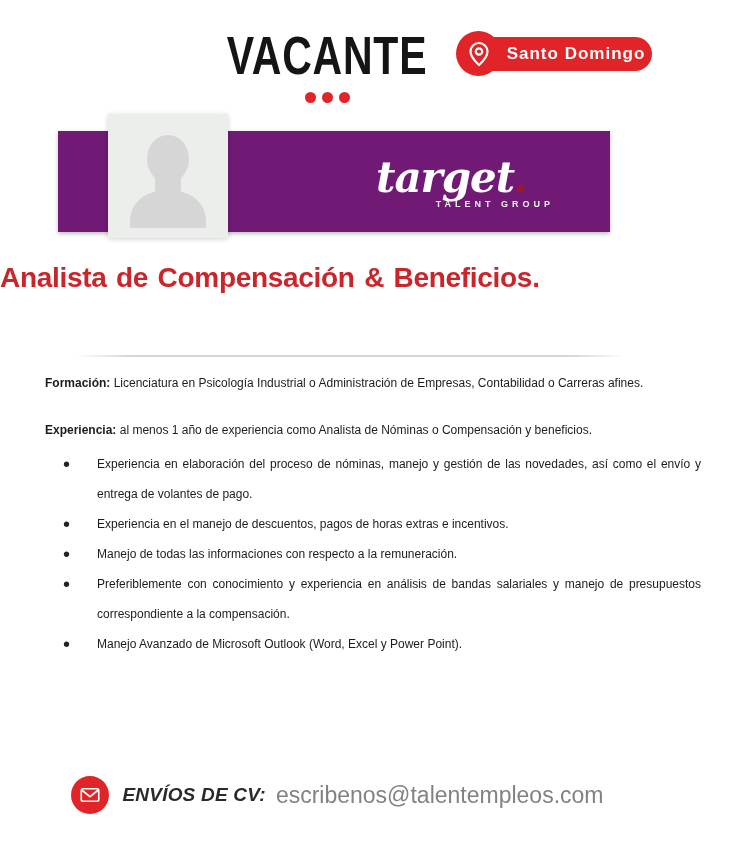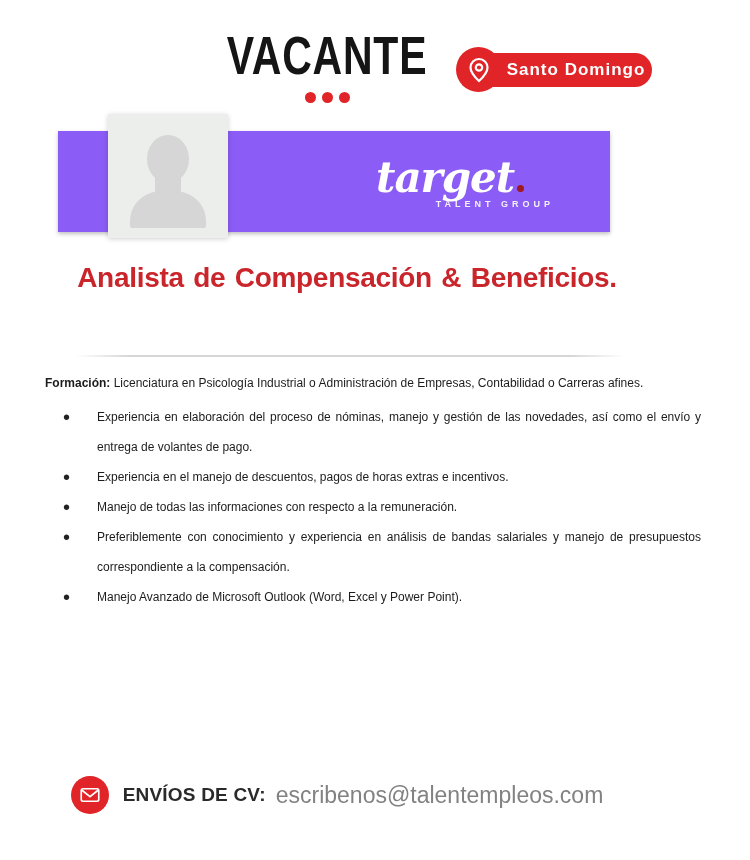--- a/index.html
+++ b/index.html
@@ -15,36 +15,36 @@
     font-size: 54px; font-weight: 700; letter-spacing: 1px; color: #151515;
     transform: scaleX(0.76); transform-origin: center;
     line-height: 1;
   }
   .dots-row { margin-top: 10px; height: 12px; }
   .dot {
     display: inline-block; width: 11px; height: 11px; border-radius: 50%;
     background: #e02428; margin: 0 3px; vertical-align: top;
   }
 
-  .location-badge { position: absolute; left: 456px; top: 47px; width: 200px; height: 45px; text-decoration: underline; }
+  .location-badge { position: absolute; left: 456px; top: 31px; width: 200px; height: 45px; text-decoration: underline; }
   .badge-bar {
     position: absolute; left: 18px; top: 6px; height: 34px; width: 178px;
     background: #e02428; border-radius: 17px;
     display: flex; align-items: center; justify-content: center; padding-left: 26px;
     color: #ffffff; font-size: 17px; font-weight: 700; letter-spacing: 1px;
   }
   .badge-circle {
     position: absolute; left: 0; top: 0; width: 45px; height: 45px; border-radius: 50%;
     background: #e02428; display: flex; align-items: center; justify-content: center; z-index: 2;
   }
 
   
   .banner {
     position: absolute; left: 58px; top: 131px; width: 552px; height: 101px;
-    background: #8b5cf6; box-shadow: 0 2px 4px rgba(0,0,0,0.25);
+    background: #701a75; box-shadow: 0 2px 4px rgba(0,0,0,0.25);
   }
   .photo-frame {
     position: absolute; left: 108px; top: 114px; width: 120px; height: 124px;
     background: #eceeec; box-shadow: 0 1px 5px rgba(0,0,0,0.18); z-index: 3;
   }
   .logo-block { position: absolute; left: 318px; top: 26px; width: 180px; height: 60px; }
   .logo-script {
     font-family: "DejaVu Serif", serif; font-style: italic; font-weight: 700;
     font-size: 42px; color: #ffffff; letter-spacing: -1px; line-height: 1;
     white-space: nowrap;
@@ -52,21 +52,21 @@
   .logo-dot {
     display: inline-block; width: 7px; height: 7px; border-radius: 50%;
     background: #9e1a22; margin-left: 3px; vertical-align: baseline;
   }
   .logo-sub {
     position: absolute; right: 2px; top: 42px;
     font-size: 9px; letter-spacing: 4px; color: #f2f2f2; font-weight: 700;
     white-space: nowrap;
   }
   .job-title {
-    position: absolute; left: 0; top: 262px; width: 694px; text-align: center;
+    position: absolute; left: 0; top: 262px; width: 694px; 
     font-size: 28px; font-weight: 700; letter-spacing: -0.3px; word-spacing: 2px;
     color: #c9252b;
   }
   .section-heading {
     position: absolute; left: 0; top: 312px; width: 694px; text-align: center;
     font-size: 21px; font-weight: 400; letter-spacing: 0.5px; color: #141414;
   }
   .divider {
     position: absolute; left: 75px; top: 355px; width: 550px; height: 2px;
     background: linear-gradient(to right, rgba(210,210,210,0), #d6d6d6 10%, #d6d6d6 90%, rgba(210,210,210,0));
@@ -92,21 +92,21 @@
     position: absolute; left: 0; top: 776px; width: 750px;
     display: flex; align-items: center; justify-content: center;
     transform: translateX(-38px);
   }
   .footer-icon-circle {
     width: 38px; height: 38px; border-radius: 50%; background: #e02428;
     display: flex; align-items: center; justify-content: center; flex: 0 0 auto;
   }
   .cv-label {
     margin-left: 14px; font-size: 19px; font-weight: 700; color: #2a2a2a;
-    letter-spacing: 0.2px; white-space: nowrap;
+    letter-spacing: 0.2px; white-space: nowrap; font-style: italic;
   }
   .cv-email { margin-left: 10px; font-size: 23px; color: #828282; white-space: nowrap; }
 </style>
 </head>
 <body>
 
 <div class="page">
 
   <div class="header-wrap">
     <div class="vacante">VACANTE</div>
@@ -139,20 +139,21 @@
       <rect x="47" y="58" width="26" height="20" fill="#d5d6d5"></rect>
       <path d="M22 112 v-4 c0-20 16-32 38-32 s38 12 38 32 v4 q0 2 -2 2 H24 q-2 0 -2 -2 z" fill="#d5d6d5"></path>
     </svg>
   </div>
 
   <div class="job-title">Analista de Compensación &amp; Beneficios.</div>
   <div class="divider"></div>
 
   <div class="body-text">
     <p><span class="lbl">Formación:</span><span> Licenciatura en Psicología Industrial o Administración de Empresas, Contabilidad o Carreras afines.</span></p>
+    <p class="second"><span class="lbl">Experiencia:</span><span> al menos 1 año de experiencia como Analista de Nóminas o Compensación y beneficios.</span></p>
     <ul class="req-list">
       <li><span>Experiencia en elaboración del proceso de nóminas, manejo y gestión de las novedades, así como el envío y entrega de volantes de pago.</span></li>
       <li><span>Experiencia en el manejo de descuentos, pagos de horas extras e incentivos.</span></li>
       <li><span>Manejo de todas las informaciones con respecto a la remuneración.</span></li>
       <li><span>Preferiblemente con conocimiento y experiencia en análisis de bandas salariales y manejo de presupuestos correspondiente a la compensación.</span></li>
       <li><span>Manejo Avanzado de Microsoft Outlook (Word, Excel y Power Point).</span></li>
     </ul>
   </div>
 
   <div class="footer">

